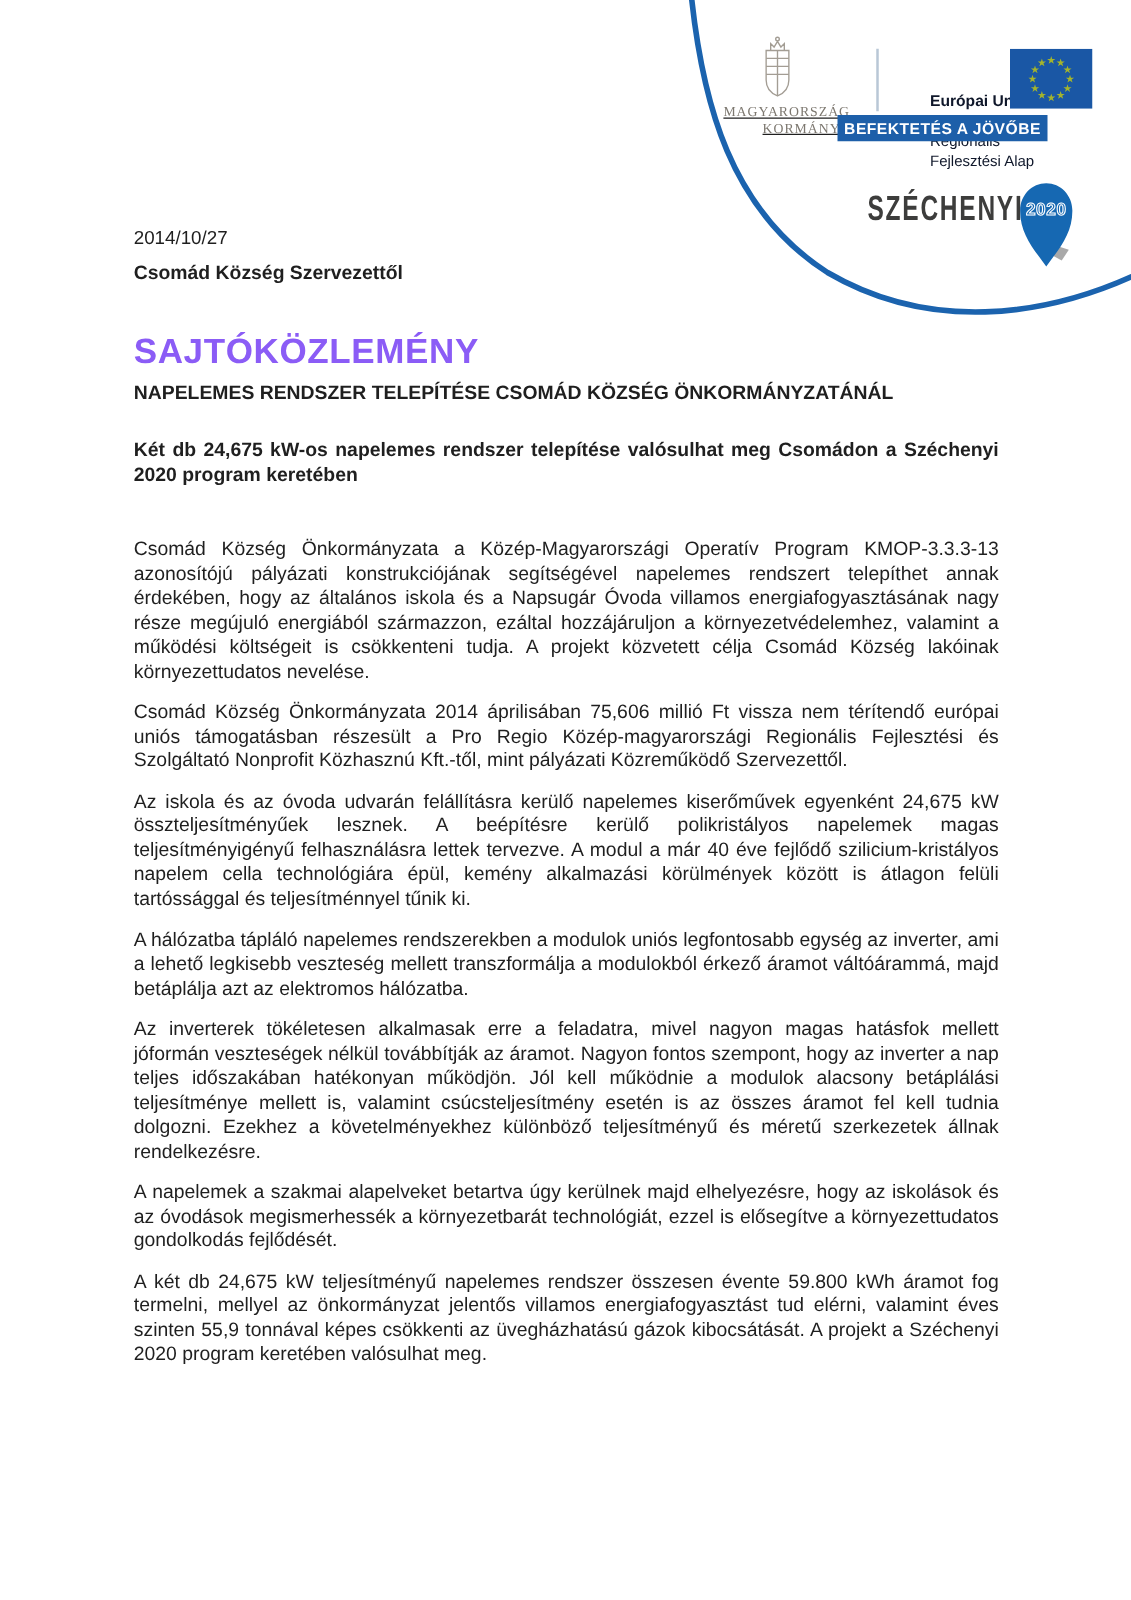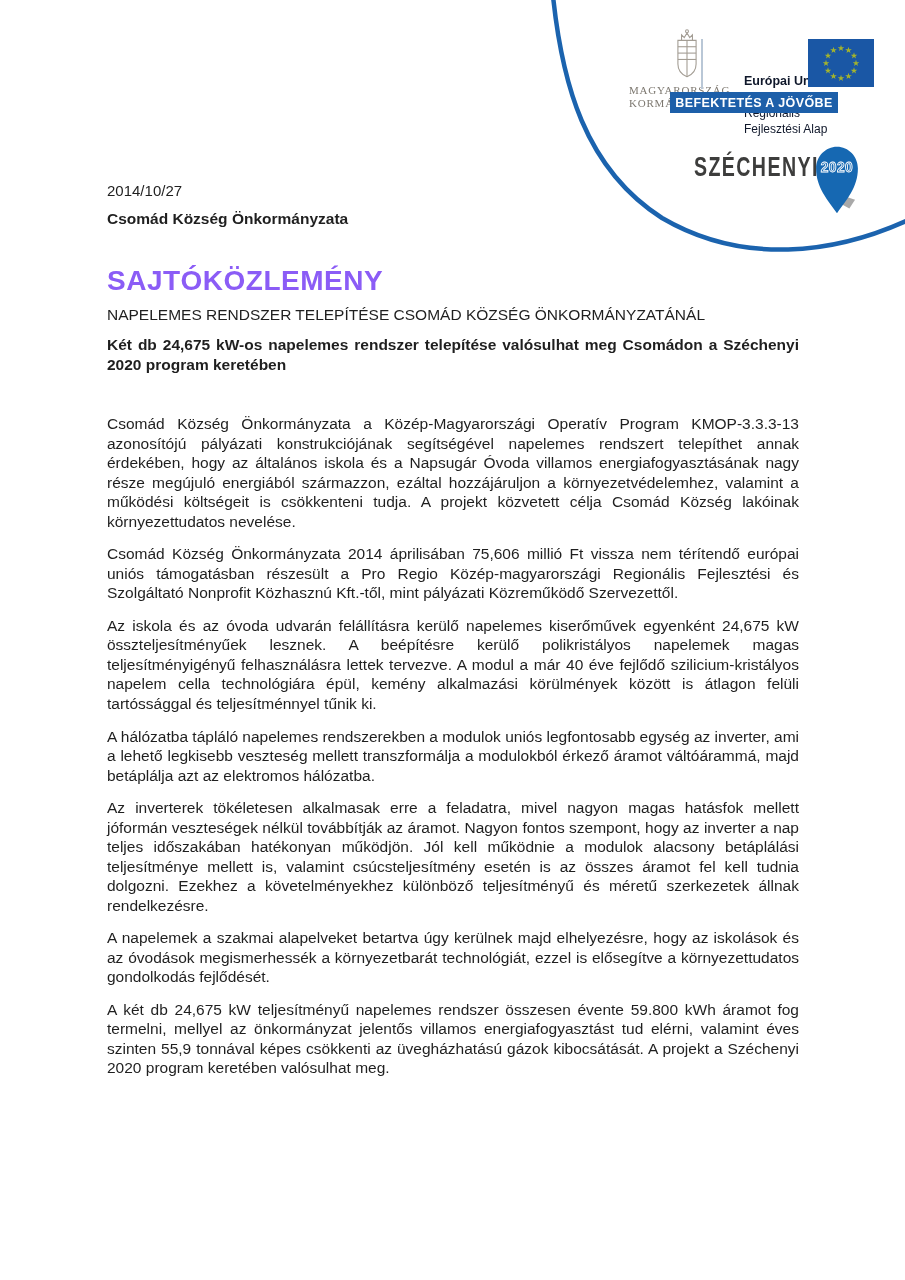--- a/index.html
+++ b/index.html
@@ -3,21 +3,21 @@
 <meta charset="utf-8">
 <style>
   html,body{margin:0;padding:0;background:#e8e8e8;}
   .page{position:relative;width:905px;height:1280px;background:#ffffff;margin:0 auto;
         font-family:"Liberation Sans", sans-serif;color:#1f1f1f;overflow:hidden;}
 
   
   .curve{position:absolute;left:0;top:0;pointer-events:none;}
 
   
-  .gov{position:absolute;left:629px;top:26px;width:116px;text-align:left;}
+  .gov{position:absolute;left:564px;top:26px;width:116px;text-align:right;text-decoration:underline;}
   .gov .arms{display:block;margin:0 auto 2px;}
   .gov .gov-name{font-family:"Liberation Serif", serif;font-size:11px;letter-spacing:0.8px;
                  color:#7d7870;line-height:13px;}
 
   .vdivider{position:absolute;left:701px;top:39px;width:2px;height:50px;background:#b9c7d6;}
 
   
   .eu-text{position:absolute;left:744px;top:39px;width:96px;line-height:16px;color:#0f172a;margin-top:34px;}
   .eu-text .l1{font-weight:bold;font-size:12.5px;}
   .eu-text .l2,.eu-text .l3{font-size:12px;}
@@ -31,21 +31,21 @@
   .szechenyi{position:absolute;left:694px;top:151px;font-weight:bold;font-size:28px;
              color:#3d3d3c;letter-spacing:2px;transform:scaleX(0.70);transform-origin:left top;
              white-space:nowrap;}
   .pin{position:absolute;left:812px;top:140px;}
 
   
   .doc{position:absolute;left:107px;top:182px;width:692px;}
   .date{font-size:15px;margin:0 0 11px;}
   .org{font-weight:bold;font-size:15.5px;margin:0 0 37px;}
   .title{color:#8b5cf6;font-size:28px;font-weight:bold;letter-spacing:0.5px;margin:11px 0 9px;}
-  .headline{font-weight:normal;font-size:15.5px;margin:0 0 11px;}
+  .headline{font-weight:bold;font-size:15.5px;margin:0 0 27px;}
   .lead{font-weight:bold;font-size:15.5px;line-height:1.3;text-align:justify;margin:0 0 39px;}
   p.bodytext{font-size:15.5px;line-height:1.26;text-align:justify;margin:0 0 13px;}
 </style>
 </head>
 <body>
 
 <div class="page">
 
   <svg class="curve" width="905" height="270" viewBox="0 0 905 270">
     <path d="M 553 -4 C 562 82, 584 168, 662 218 C 744 266, 835 253, 906 221" fill="none" stroke="#1b63ae" stroke-width="4.5" stroke-linecap="round"></path>
@@ -104,21 +104,21 @@
 
   <div class="szechenyi">SZÉCHENYI</div>
   <svg class="pin" width="50" height="76" viewBox="0 0 52 80">
     <polygon points="30,58 45,63 39,72 28,66" fill="#a9a9a9"></polygon>
     <path d="M26 77 C 16 63, 4 50, 4 30 C 4 17, 14 7, 26 7 C 38 7, 48 17, 48 30 C 48 50, 36 63, 26 77 Z" fill="#1668b2"></path>
     <text x="26" y="34" text-anchor="middle" font-size="14.5" font-weight="bold" font-family="Liberation Sans, sans-serif" fill="none" stroke="#ffffff" stroke-width="0.9" letter-spacing="0.5">2020</text>
   </svg>
 
   <div class="doc">
     <div class="date">2014/10/27</div>
-    <div class="org">Csomád Község Önkormányzata</div>
+    <div class="org">Csomád Község Szervezettől</div>
     <h1 class="title">SAJTÓKÖZLEMÉNY</h1>
     <div class="headline">NAPELEMES RENDSZER TELEPÍTÉSE CSOMÁD KÖZSÉG ÖNKORMÁNYZATÁNÁL</div>
     <div class="lead">Két db 24,675 kW-os napelemes rendszer telepítése valósulhat meg Csomádon a Széchenyi 2020 program keretében</div>
 
     <p class="bodytext">Csomád Község Önkormányzata a Közép-Magyarországi Operatív Program KMOP-3.3.3-13 azonosítójú pályázati konstrukciójának segítségével napelemes rendszert telepíthet annak érdekében, hogy az általános iskola és a Napsugár Óvoda villamos energiafogyasztásának nagy része megújuló energiából származzon, ezáltal hozzájáruljon a környezetvédelemhez, valamint a működési költségeit is csökkenteni tudja. A projekt közvetett célja Csomád Község lakóinak környezettudatos nevelése.</p>
     <p class="bodytext">Csomád Község Önkormányzata 2014 áprilisában 75,606 millió Ft vissza nem térítendő európai uniós támogatásban részesült a Pro Regio Közép-magyarországi Regionális Fejlesztési és Szolgáltató Nonprofit Közhasznú Kft.-től, mint pályázati Közreműködő Szervezettől.</p>
     <p class="bodytext">Az iskola és az óvoda udvarán felállításra kerülő napelemes kiserőművek egyenként 24,675 kW összteljesítményűek lesznek. A beépítésre kerülő polikristályos napelemek magas teljesítményigényű felhasználásra lettek tervezve. A modul a már 40 éve fejlődő szilicium-kristályos napelem cella technológiára épül, kemény alkalmazási körülmények között is átlagon felüli tartóssággal és teljesítménnyel tűnik ki.</p>
     <p class="bodytext">A hálózatba tápláló napelemes rendszerekben a modulok uniós legfontosabb egység az inverter, ami a lehető legkisebb veszteség mellett transzformálja a modulokból érkező áramot váltóárammá, majd betáplálja azt az elektromos hálózatba.</p>
     <p class="bodytext">Az inverterek tökéletesen alkalmasak erre a feladatra, mivel nagyon magas hatásfok mellett jóformán veszteségek nélkül továbbítják az áramot. Nagyon fontos szempont, hogy az inverter a nap teljes időszakában hatékonyan működjön. Jól kell működnie a modulok alacsony betáplálási teljesítménye mellett is, valamint csúcsteljesítmény esetén is az összes áramot fel kell tudnia dolgozni. Ezekhez a követelményekhez különböző teljesítményű és méretű szerkezetek állnak rendelkezésre.</p>
     <p class="bodytext">A napelemek a szakmai alapelveket betartva úgy kerülnek majd elhelyezésre, hogy az iskolások és az óvodások megismerhessék a környezetbarát technológiát, ezzel is elősegítve a környezettudatos gondolkodás fejlődését.</p>

